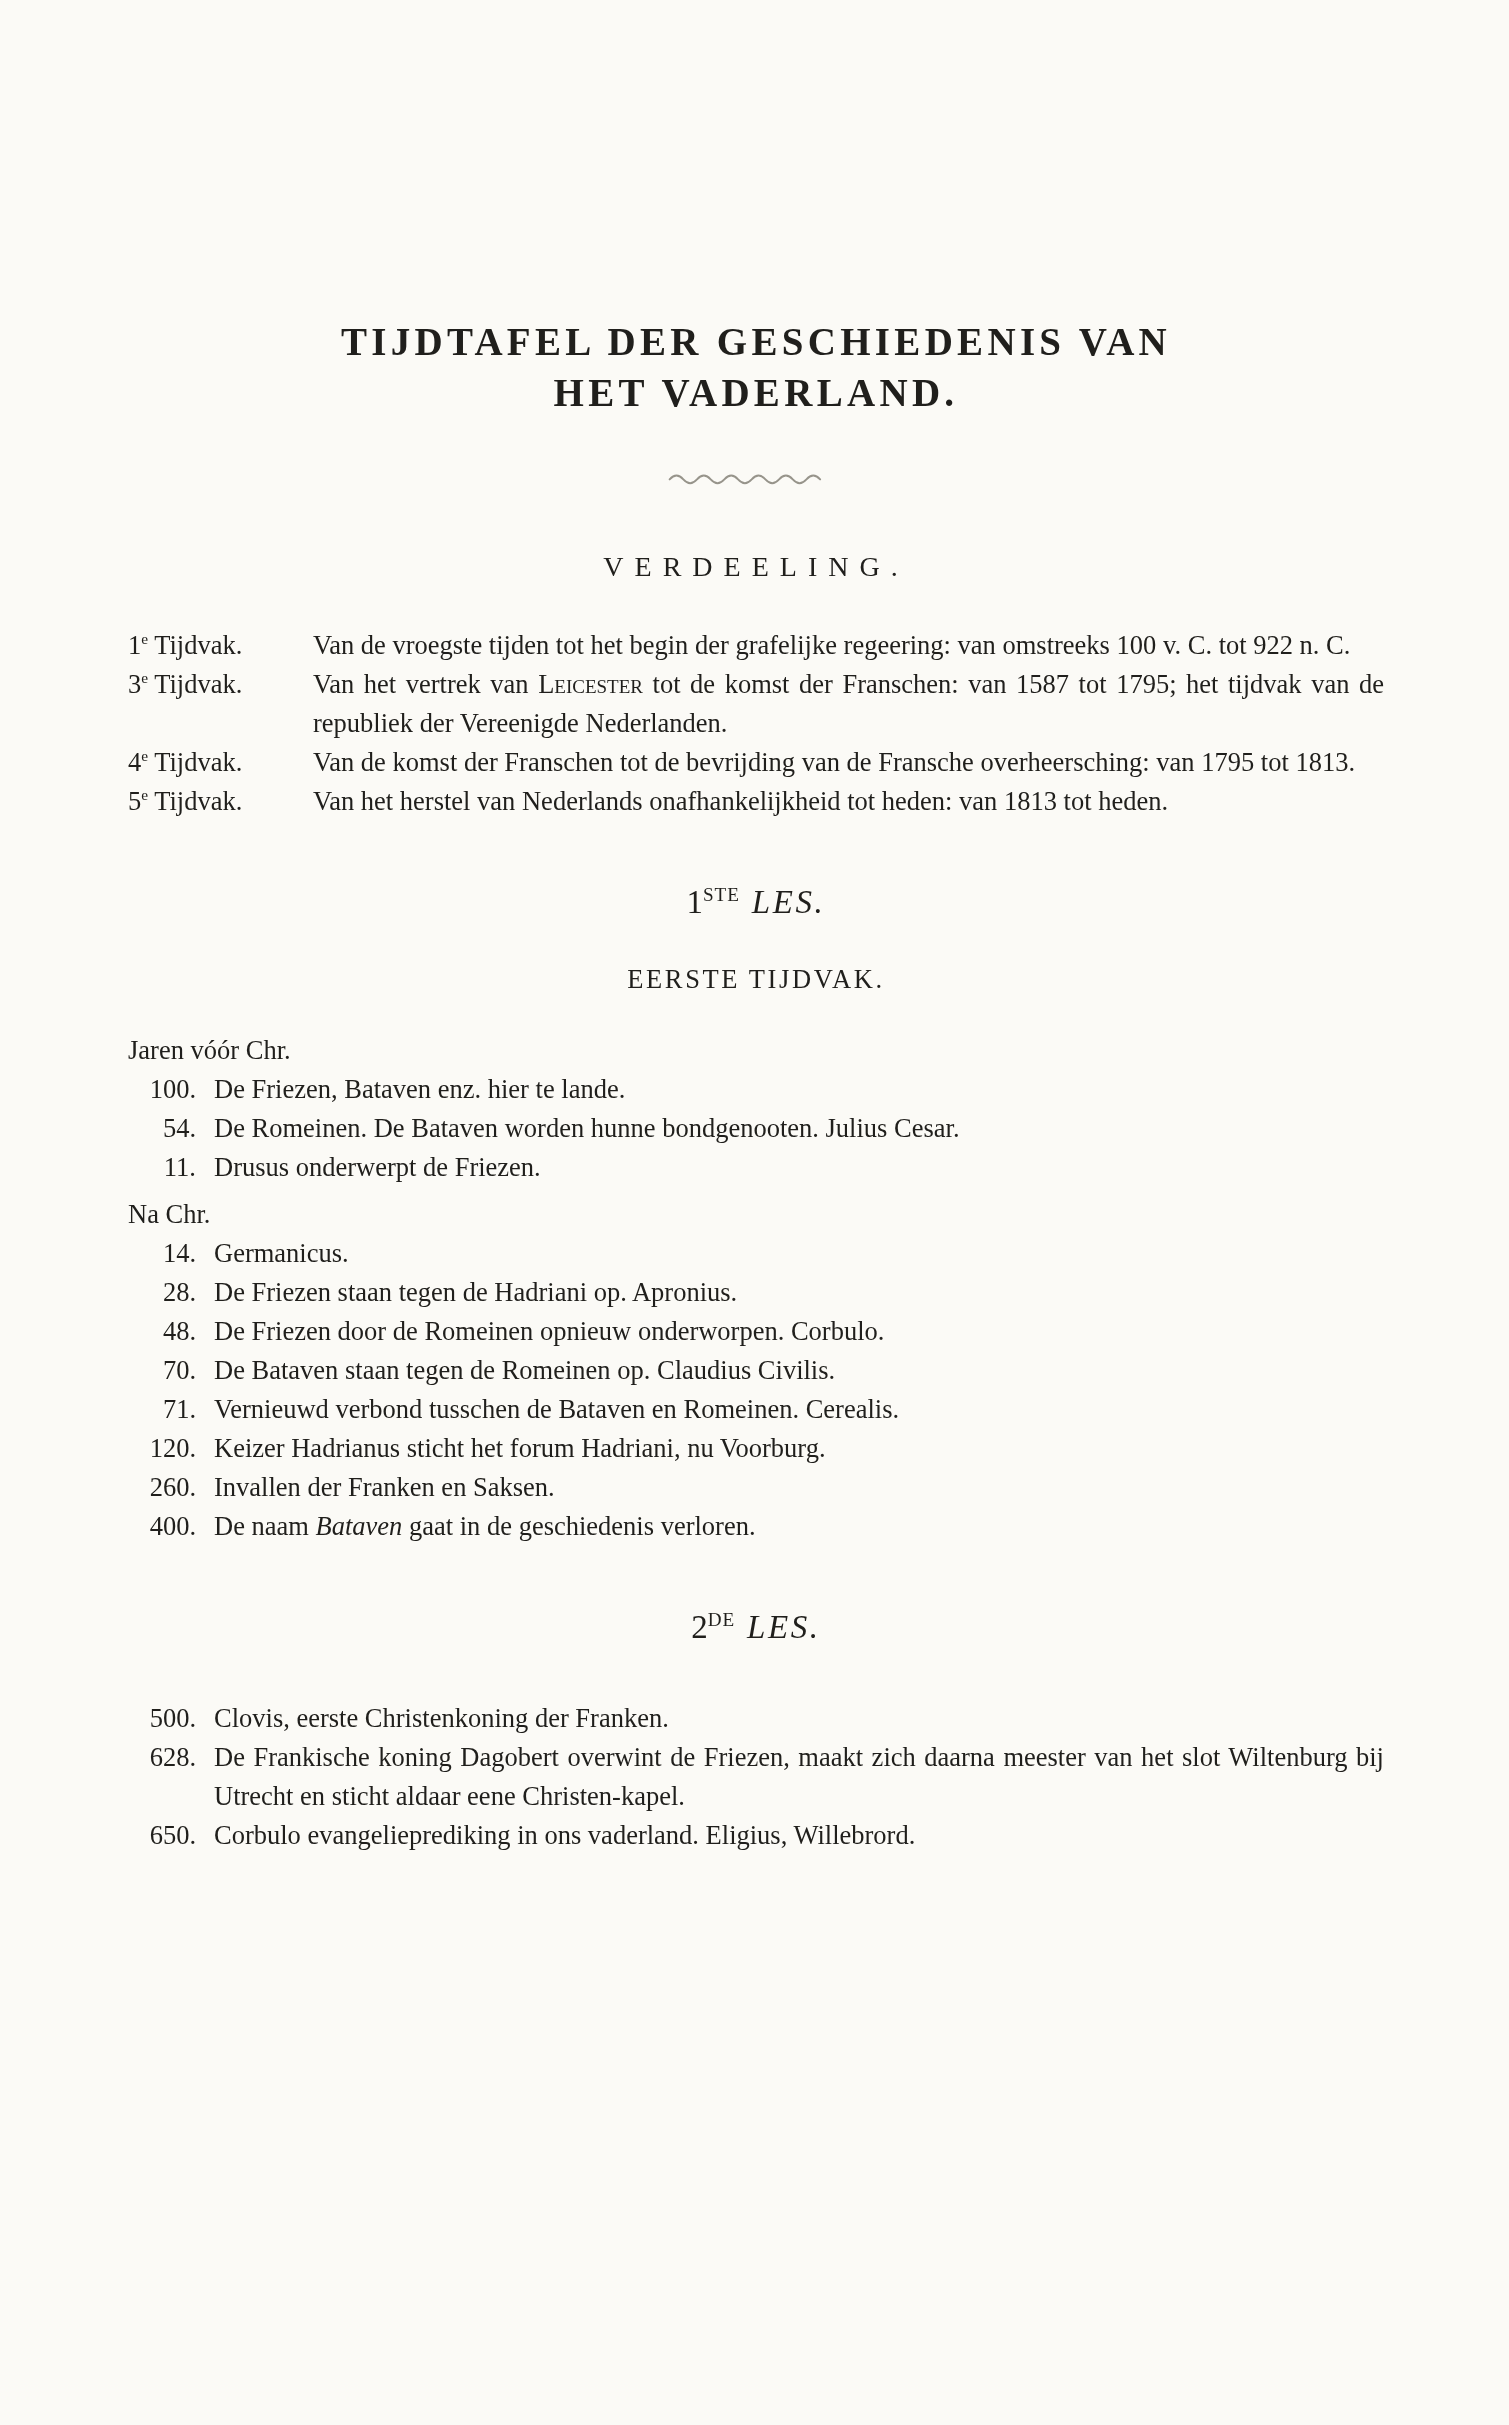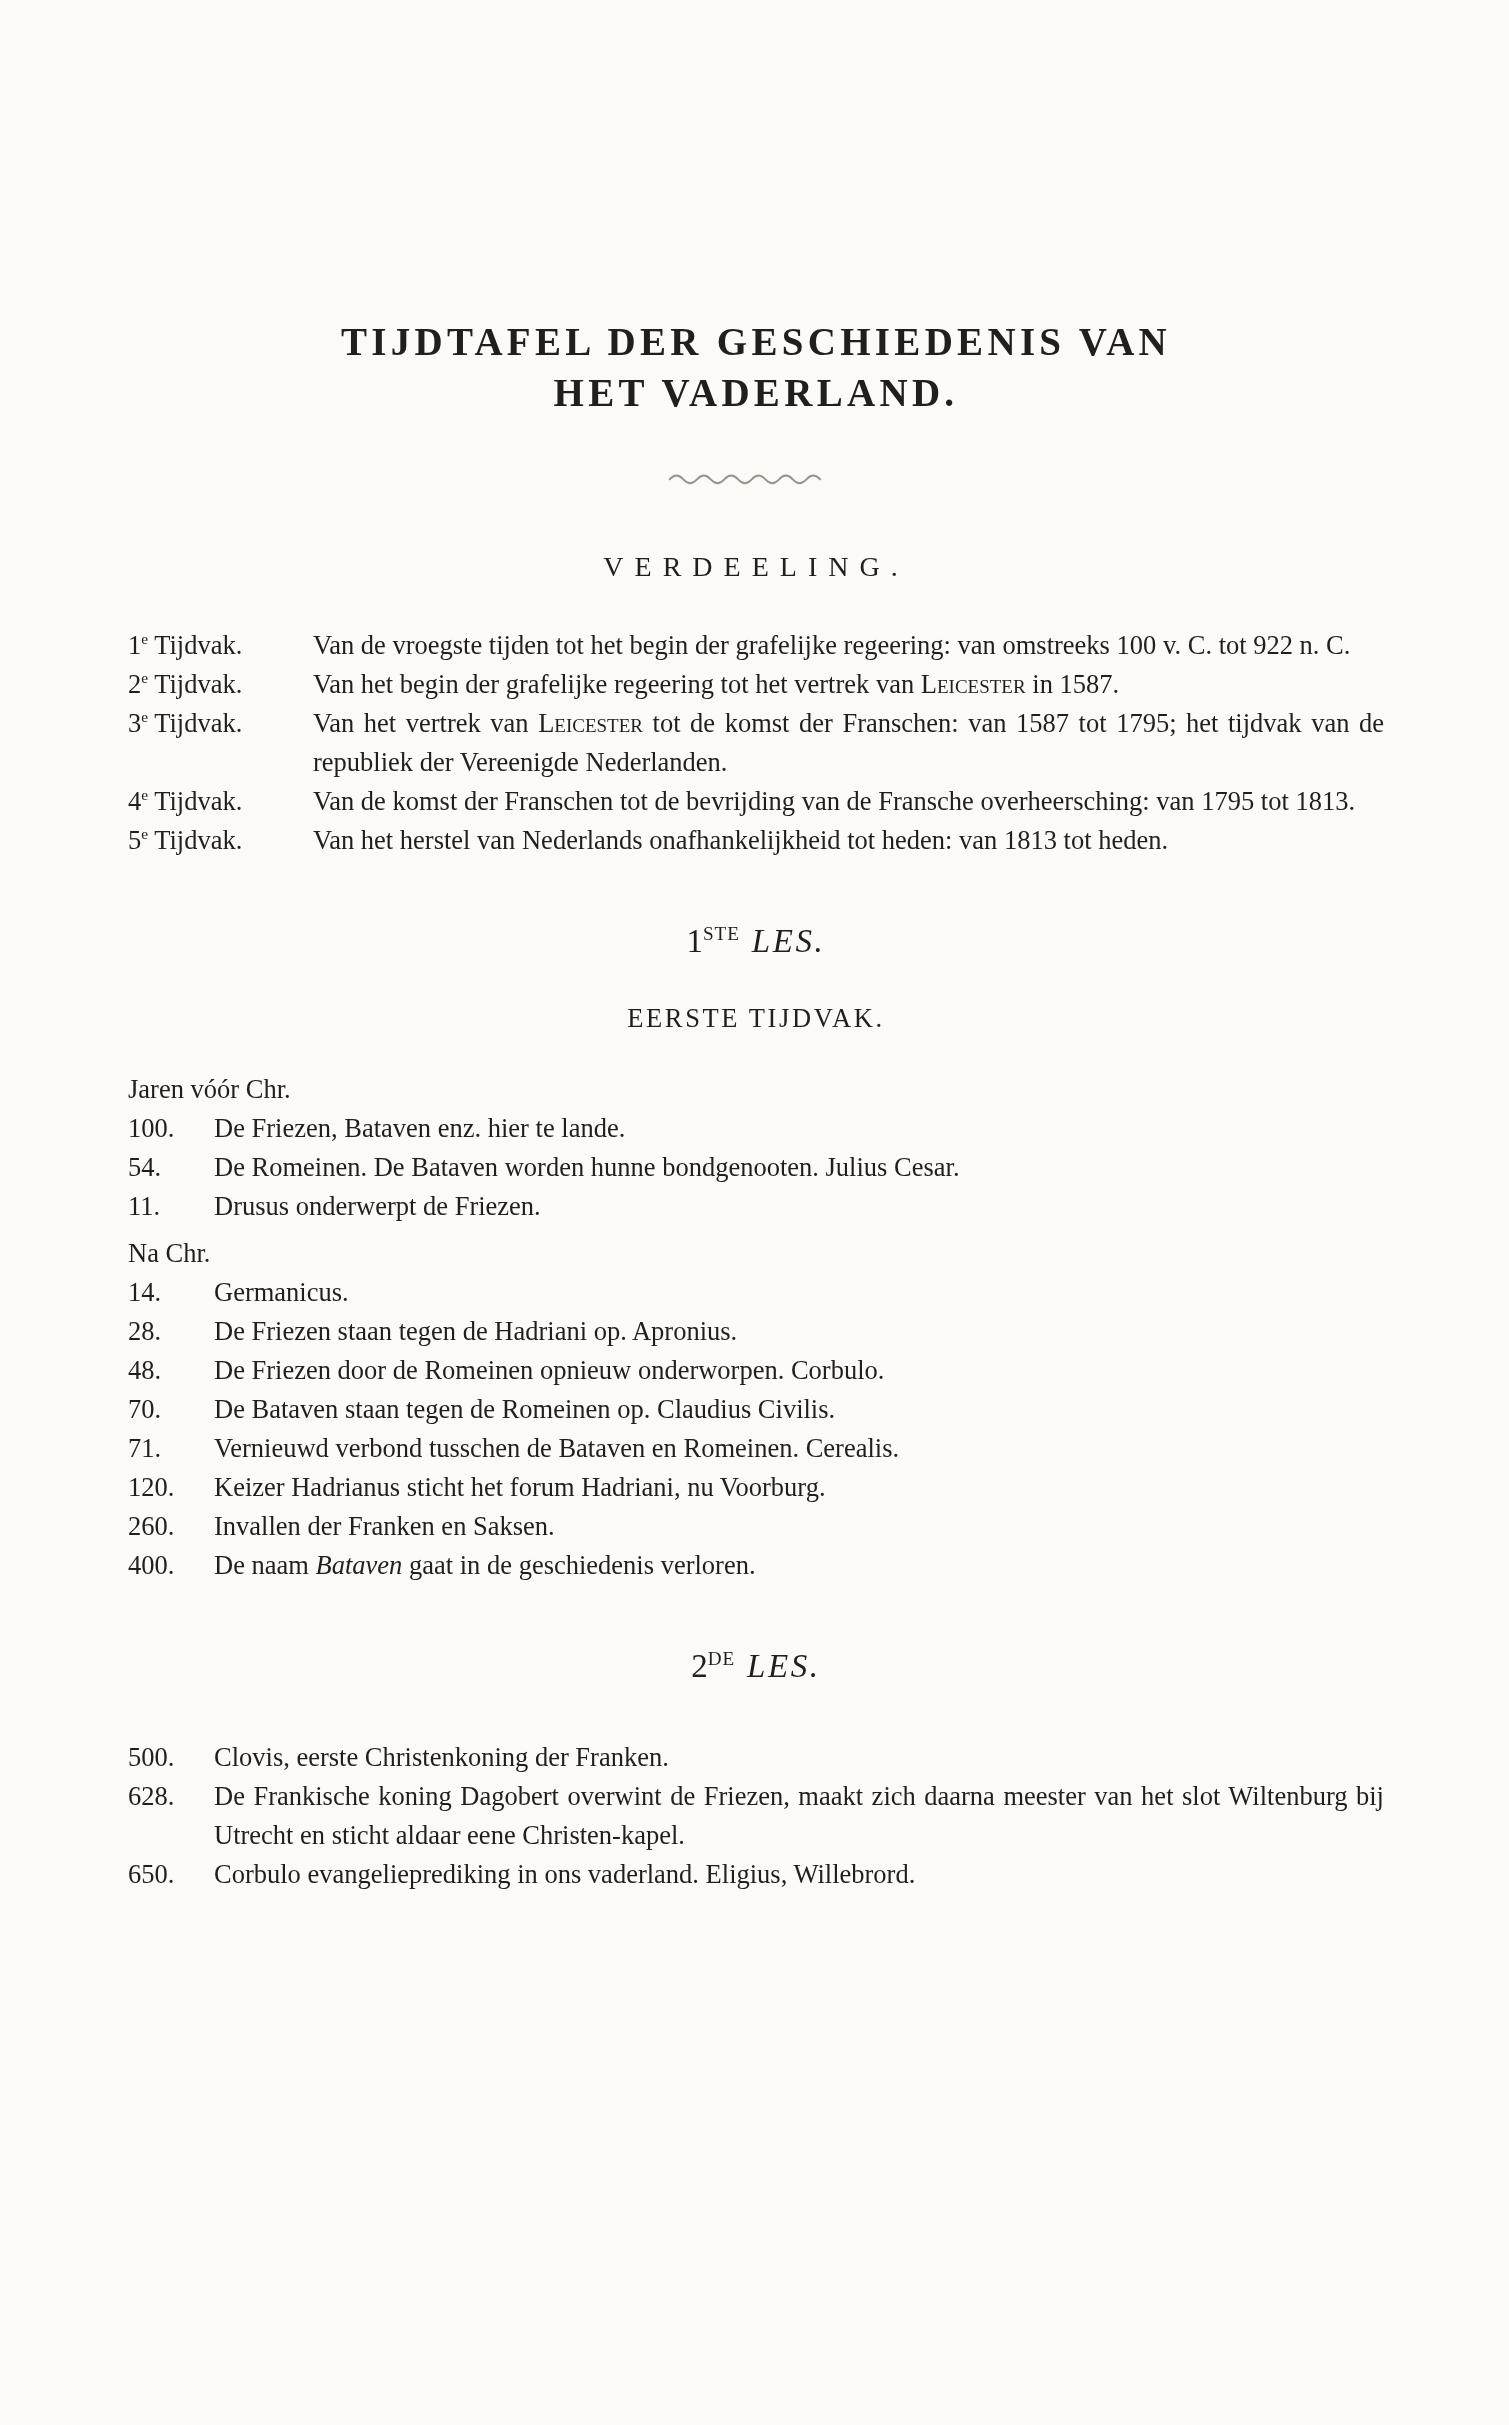--- a/index.html
+++ b/index.html
@@ -32,21 +32,21 @@
 
   .les-heading { margin: 63px 0 0 0; text-align: center; font-weight: normal; font-size: 33px; }
   .les-sup { letter-spacing: 0.9px; }
   .les-word { letter-spacing: 2.6px; margin-left: 12px; font-style: italic; }
 
   .subheading { margin: 43px 0 0 0; text-align: center; font-weight: normal; font-size: 26.5px; letter-spacing: 2.6px; }
 
   .era-label { font-size: 26.5px; line-height: 39px; margin-top: 36px; }
 
   .yr-row { display: flex; font-size: 26.5px; line-height: 39px; }
-  .yr-num { flex: 0 0 68px; width: 68px; }
+  .yr-num { flex: 0 0 68px; width: 68px; text-align: right; }
   .yr-text { flex: 1; text-align: justify; margin-left: 18px; }
 
   .les2-list { margin-top: 53px; }
 </style>
 </head>
 <body>
 
 <div class="page">
 
   <h1 class="title">
@@ -62,24 +62,20 @@
 
   <h2 class="verdeeling">VERDEELING.</h2>
 
   <div class="tv-list">
 
     <div class="tv-row">
       <div class="tv-label"><span>1</span><sup>e</sup> <span>Tijdvak.</span></div>
       <div class="tv-text"><span>Van de vroegste tijden tot het begin der grafelijke regeering: van omstreeks 100 v. C. tot 922 n. C.</span></div>
     </div>
 
-    <div class="tv-row">
-      <div class="tv-label"><span>2</span><sup>e</sup> <span>Tijdvak.</span></div>
-      <div class="tv-text"><span>Van het begin der grafelijke regeering tot het vertrek van </span><span class="sc">Leicester</span><span> in 1587.</span></div>
-    </div>
 
     <div class="tv-row">
       <div class="tv-label"><span>3</span><sup>e</sup> <span>Tijdvak.</span></div>
       <div class="tv-text"><span>Van het vertrek van </span><span class="sc">Leicester</span><span> tot de komst der Franschen: van 1587 tot 1795; het tijdvak van de republiek der Vereenigde Nederlanden.</span></div>
     </div>
 
     <div class="tv-row">
       <div class="tv-label"><span>4</span><sup>e</sup> <span>Tijdvak.</span></div>
       <div class="tv-text"><span>Van de komst der Franschen tot de bevrijding van de Fransche overheersching: van 1795 tot 1813.</span></div>
     </div>

